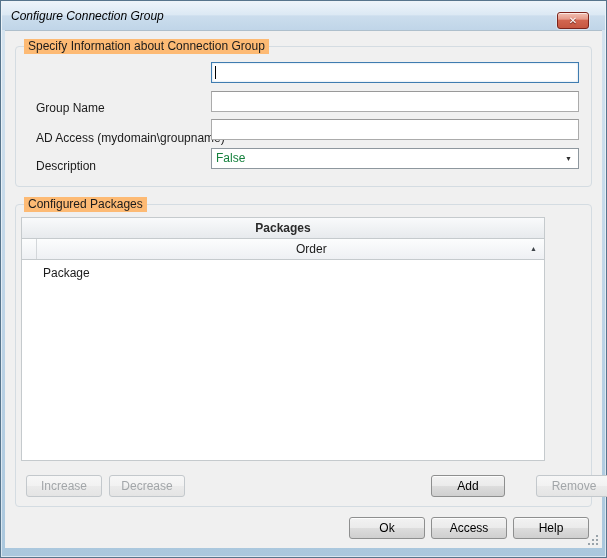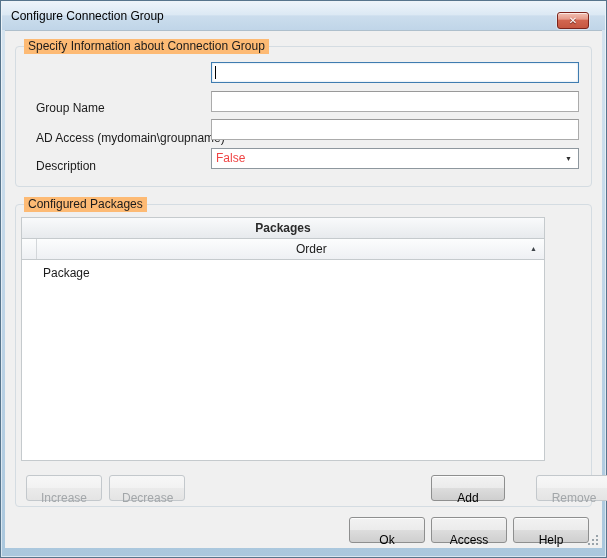--- a/index.html
+++ b/index.html
@@ -11,20 +11,21 @@
     font-size:12px; color:#1b1b1b;
     background:linear-gradient(to bottom,#d7e5f0 0%,#bcd3e6 60%,#aac7dd 100%);
     border:1px solid #56748c;
     box-shadow:inset 0 0 0 1px rgba(255,255,255,.55);
   }
 
   
   .titlebar {
     position:absolute; left:1px; top:1px; right:1px; height:28px;
     background:linear-gradient(to bottom,#ecf3fa 0%,#dce9f4 45%,#cbdded 50%,#c0d5e8 100%);
+    font-style:italic;
   }
   .title-text { position:absolute; left:9px; top:7px; color:#000; white-space:nowrap; }
   .close-btn {
     position:absolute; top:10px; right:16px; width:32px; height:17px;
     border:1px solid #7c241b; border-radius:3px;
     background:linear-gradient(to bottom,#f3c1b3 0%,#e59a8a 40%,#d2654f 50%,#c65741 100%);
     box-shadow:inset 0 1px 0 rgba(255,255,255,.65), 0 0 0 1px rgba(255,255,255,.35);
     cursor:default; text-align:center;
   }
   .close-x {
@@ -54,21 +55,21 @@
     border:1px solid #ababab; border-top-color:#999;
     background:#fff; padding:0 4px; font:inherit; color:#000; outline:none;
   }
   .txt.focused { border:1px solid #3f7cb0; box-shadow:inset 0 0 2px rgba(63,124,176,.35); }
   .caret { position:absolute; left:199px; width:1px; height:13px; background:#000; }
 
   .dropdown {
     position:absolute; left:195px; width:368px; height:21px;
     border:1px solid #8e979e; background:#fff; cursor:default;
   }
-  .dropdown .dd-value { position:absolute; left:4px; top:0; line-height:19px; color:#ef4444; }
+  .dropdown .dd-value { position:absolute; left:4px; top:0; line-height:19px; color:#15803d; }
   .dropdown .dd-arrow { position:absolute; right:6px; top:0; line-height:19px; font-size:7px; color:#2e2e2e; }
 
   
   .pkg-table {
     position:absolute; left:5px; top:12px; width:524px; height:244px;
     border:1px solid #c5cacd; background:#fff;
   }
   .pt-title {
     height:21px; line-height:21px; text-align:center; font-weight:bold; color:#2b2b2b;
     background:linear-gradient(to bottom,#f9fafb,#e7eaed);
@@ -84,21 +85,21 @@
   .pt-col-order { flex:1; position:relative; padding-left:6px; line-height:20px; color:#1b1b1b; }
   .sort-arrow { position:absolute; right:7px; top:0; line-height:20px; font-size:7px; color:#3f4449; }
   .pt-body { height:200px; background:#fff; }
 
   
   .btn {
     position:absolute; height:22px; font:inherit; color:#000;
     border:1px solid #8e8f8f; border-radius:3px;
     background:linear-gradient(to bottom,#f2f2f2 0%,#ebebeb 50%,#dddddd 50%,#cfcfcf 100%);
     box-shadow:inset 0 1px 0 rgba(255,255,255,.8);
-    padding:12px; text-align:center; line-height:20px; cursor:default;
+    padding:0; text-align:center; line-height:20px; cursor:default;
   }
   .btn.disabled {
     border-color:#c3c8cc; color:#a2a6a9;
     background:linear-gradient(to bottom,#f7f7f7 0%,#f2f2f2 50%,#ebebeb 50%,#e4e4e4 100%);
     box-shadow:none;
   }
   #btn-increase { left:10px;  top:270px; width:76px; }
   #btn-decrease { left:93px;  top:270px; width:76px; }
   #btn-add      { left:415px; top:270px; width:74px; }
   #btn-remove   { left:520px; top:270px; width:76px; }

